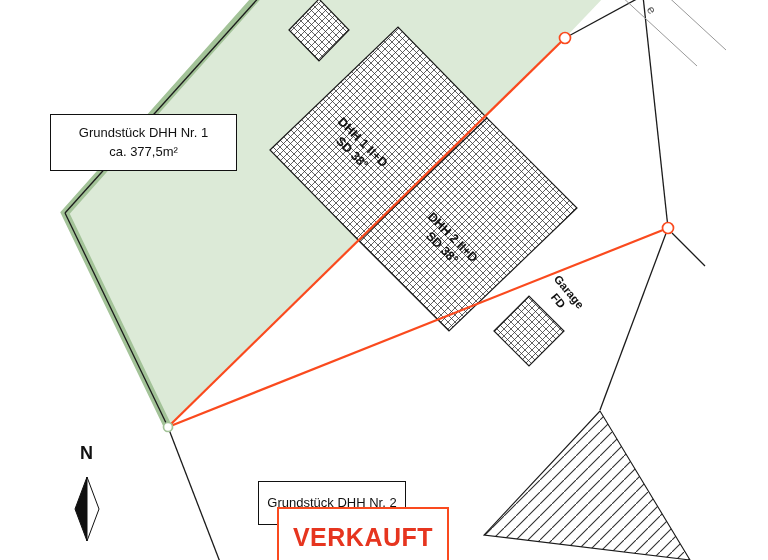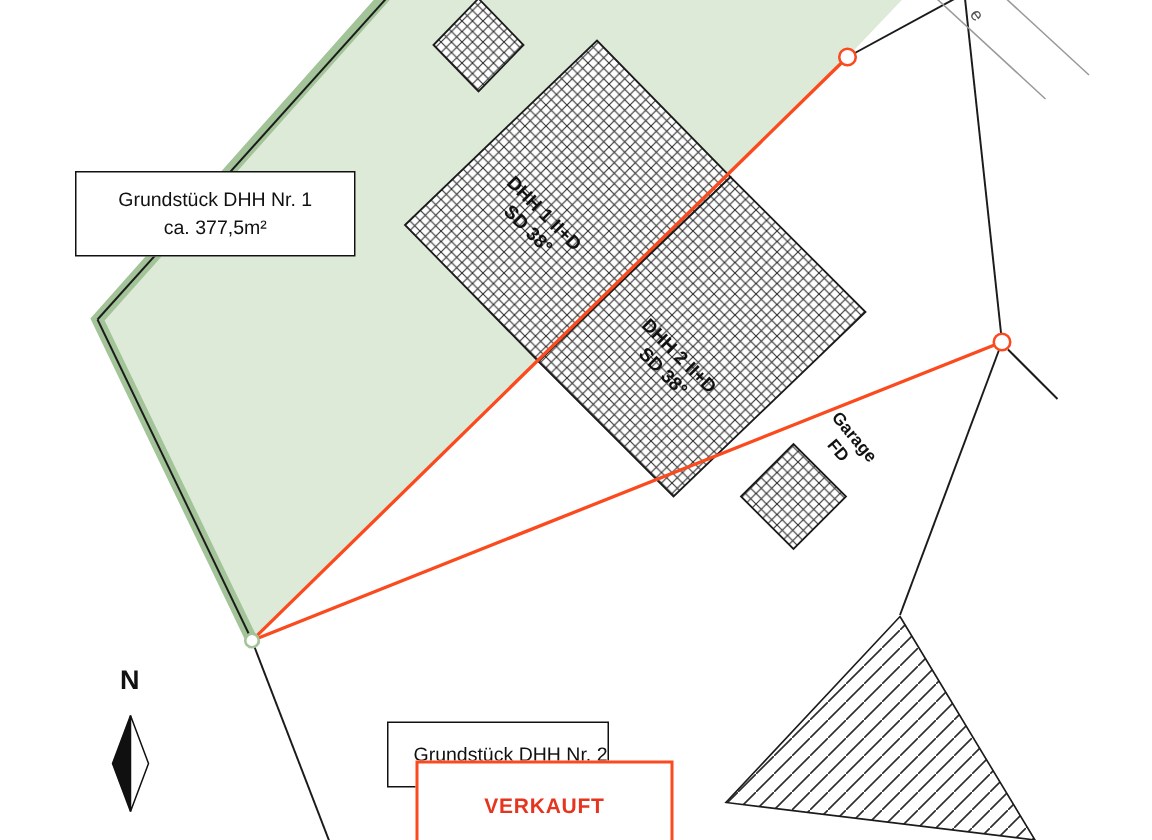--- a/index.html
+++ b/index.html
@@ -34,21 +34,21 @@
   .label-box{
     position:absolute;background:#ffffff;border:1.5px solid #111;
     display:flex;flex-direction:column;align-items:center;justify-content:center;
     font-size:13px;line-height:1.45;text-align:center;box-sizing:border-box;margin-top:35px;
   }
   .verkauft-box{
     position:absolute;background:#ffffff;border:2.5px solid var(--accent-orange);
     display:flex;align-items:center;justify-content:center;box-sizing:border-box;
   }
   .verkauft-text{
-    font-size:14px;font-weight:bold;letter-spacing:.5px;color:var(--verkauft-red);
+    font-size:25px;font-weight:bold;letter-spacing:.5px;color:var(--verkauft-red);
   }
   .rot-label{
     position:absolute;text-align:center;font-weight:bold;font-size:12.5px;line-height:1.2;
     transform:rotate(45deg);color:#111;white-space:nowrap;
   }
   .rot-label span{display:block;}
   .north-label{position:absolute;font-size:18px;font-weight:bold;}
   .street-label{position:absolute;font-size:12px;color:#555;transform:rotate(55deg);}
 </style>
 </head>
@@ -100,21 +100,21 @@
       <polygon class="needle-left" points="87,477 75,509 87,541"></polygon>
       <polygon class="needle-right" points="87,477 99,509 87,541"></polygon>
     </g>
   </svg>
 
   <div class="label-box" style="left:50px;top:79px;width:187px;height:57px;">
     <span>Grundstück DHH Nr. 1</span>
     <span>ca. 377,5m²</span>
   </div>
 
-  <div class="label-box" style="left:258px;top:446px;width:148px;height:44px;align-items:flex-end;">
+  <div class="label-box" style="left:258px;top:446px;width:148px;height:44px;">
     <span>Grundstück DHH Nr. 2</span>
   </div>
 
   <div class="verkauft-box" style="left:277px;top:507px;width:172px;height:60px;">
     <span class="verkauft-text">VERKAUFT</span>
   </div>
 
   <div class="rot-label" style="left:297px;top:133px;width:120px;">
     <span>DHH 1 II+D</span>
     <span>SD 38°</span>

